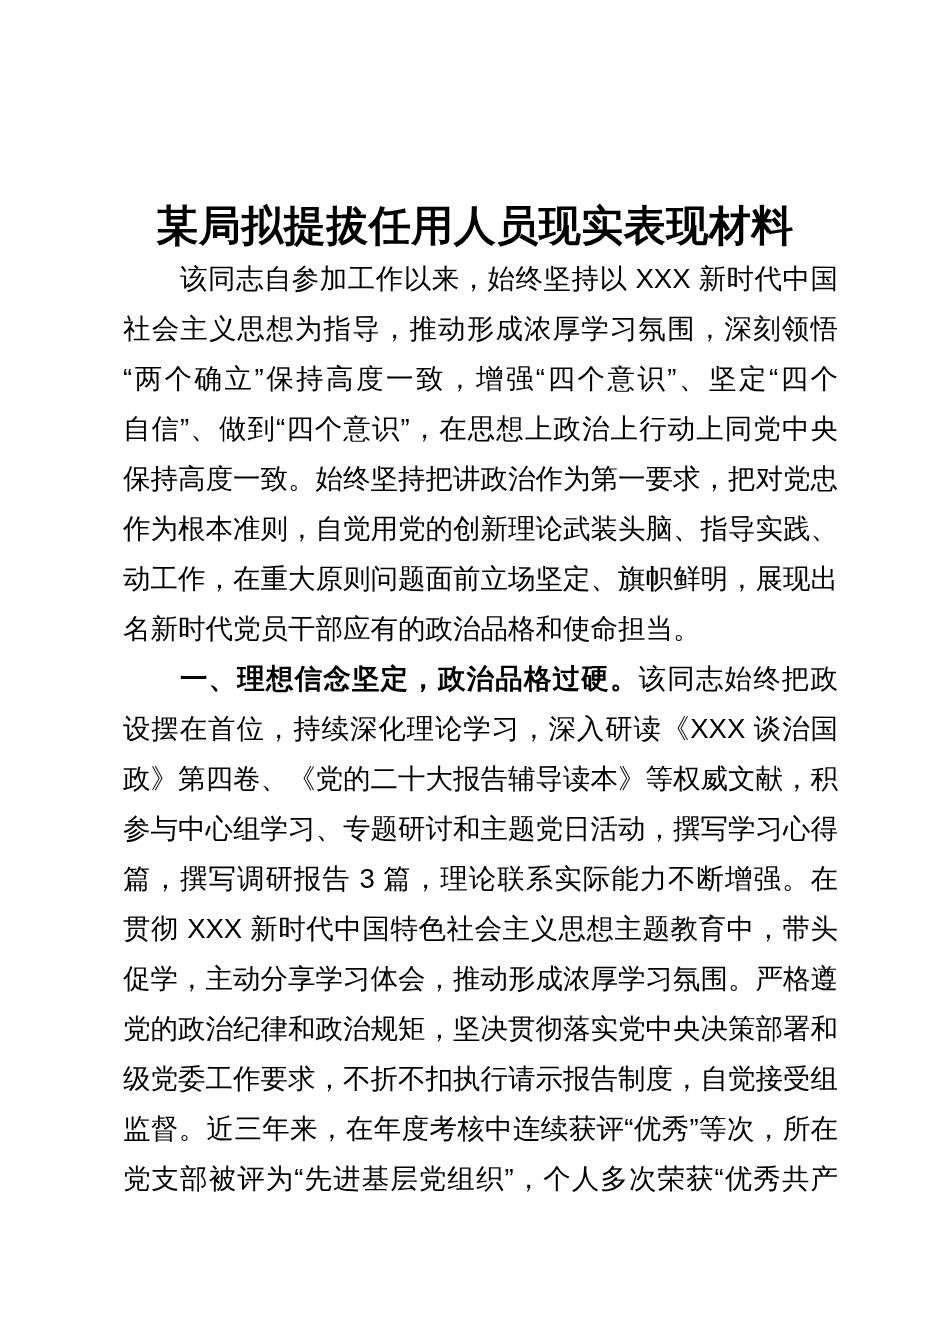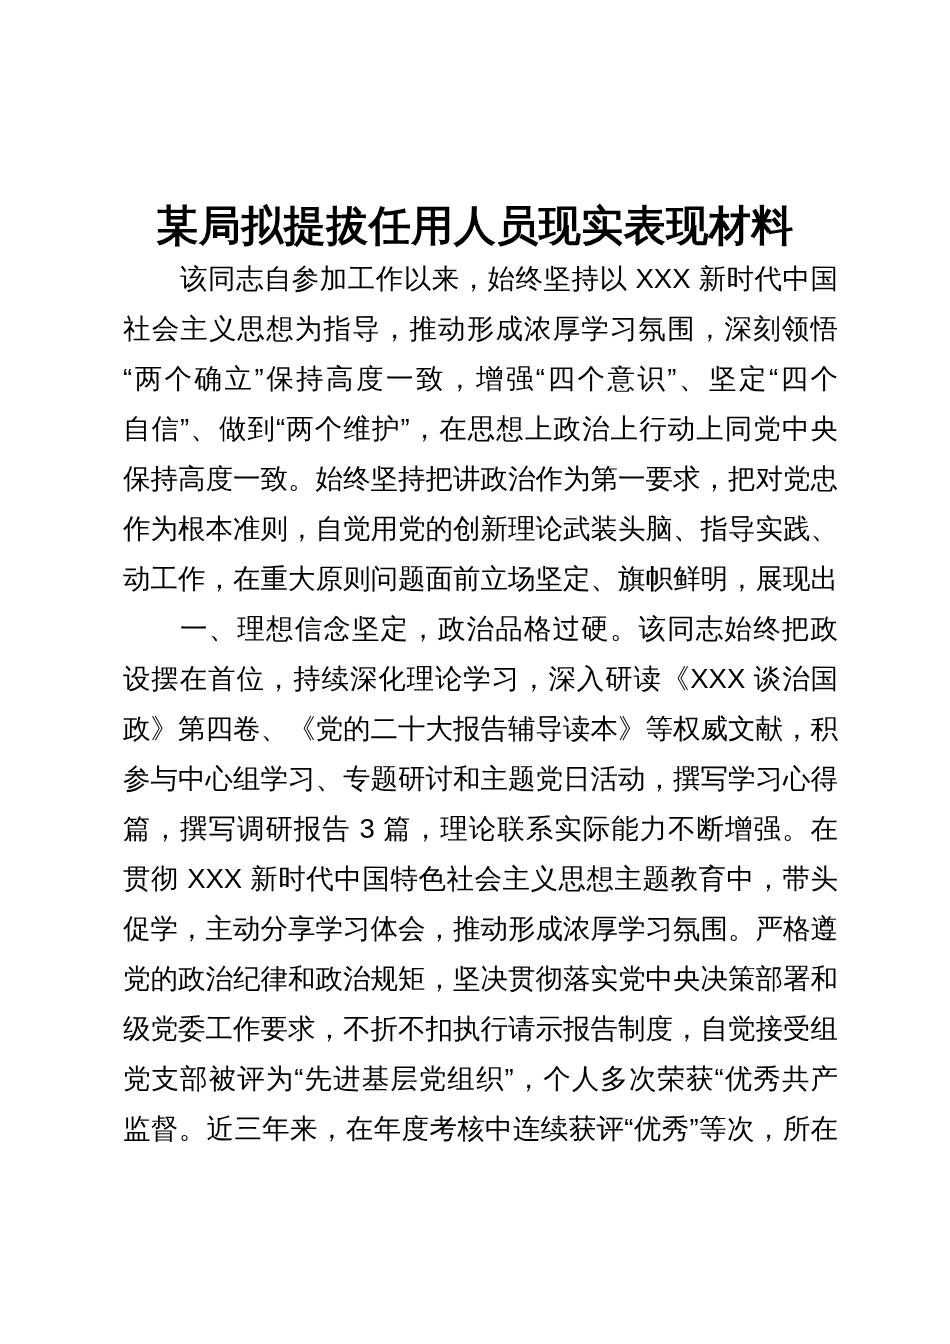--- a/index.html
+++ b/index.html
@@ -46,48 +46,49 @@
     text-align-last: justify;
     overflow: hidden;
   }
   .line.indent {
     text-indent: 57px;
   }
   .line.para-end {
     text-align-last: left;
   }
   .lead-bold {
-    font-weight: normal;
+    font-weight: bold;
   }
 </style>
 </head>
 <body>
 
 <div class="page">
 
   <div class="doc-title">某局拟提拔任用人员现实表现材料</div>
 
   <div class="doc-body">
     <div class="line indent">该同志自参加工作以来，始终坚持以 XXX 新时代中国特色</div>
     <div class="line">社会主义思想为指导，推动形成浓厚学习氛围，深刻领悟</div>
     <div class="line">“两个确立”保持高度一致，增强“四个意识”、坚定“四个</div>
-    <div class="line">自信”、做到“两个维护”，在思想上政治上行动上同党中央</div>
+    <div class="line">自信”、做到“四个意识”，在思想上政治上行动上同党中央</div>
     <div class="line">保持高度一致。始终坚持把讲政治作为第一要求，把对党忠诚</div>
     <div class="line">作为根本准则，自觉用党的创新理论武装头脑、指导实践、推</div>
     <div class="line">动工作，在重大原则问题面前立场坚定、旗帜鲜明，展现出一</div>
+    <div class="line para-end">名新时代党员干部应有的政治品格和使命担当。</div>
 
     <div class="line indent">
       <span class="lead-bold">一、理想信念坚定，政治品格过硬。</span><span>该同志始终把政治建</span>
     </div>
 
     <div class="line">设摆在首位，持续深化理论学习，深入研读《XXX 谈治国理</div>
     <div class="line">政》第四卷、《党的二十大报告辅导读本》等权威文献，积极</div>
     <div class="line">参与中心组学习、专题研讨和主题党日活动，撰写学习心得 18</div>
     <div class="line">篇，撰写调研报告 3 篇，理论联系实际能力不断增强。在学习</div>
     <div class="line">贯彻 XXX 新时代中国特色社会主义思想主题教育中，带头领学</div>
     <div class="line">促学，主动分享学习体会，推动形成浓厚学习氛围。严格遵守</div>
     <div class="line">党的政治纪律和政治规矩，坚决贯彻落实党中央决策部署和上</div>
     <div class="line">级党委工作要求，不折不扣执行请示报告制度，自觉接受组织</div>
+    <div class="line">监督。近三年来，在年度考核中连续获评“优秀”等次，所在</div>
     <div class="line">党支部被评为“先进基层党组织”，个人多次荣获“优秀共产</div>
-    <div class="line">监督。近三年来，在年度考核中连续获评“优秀”等次，所在</div>
   </div>
 
 </div>
 
 </body></html>

